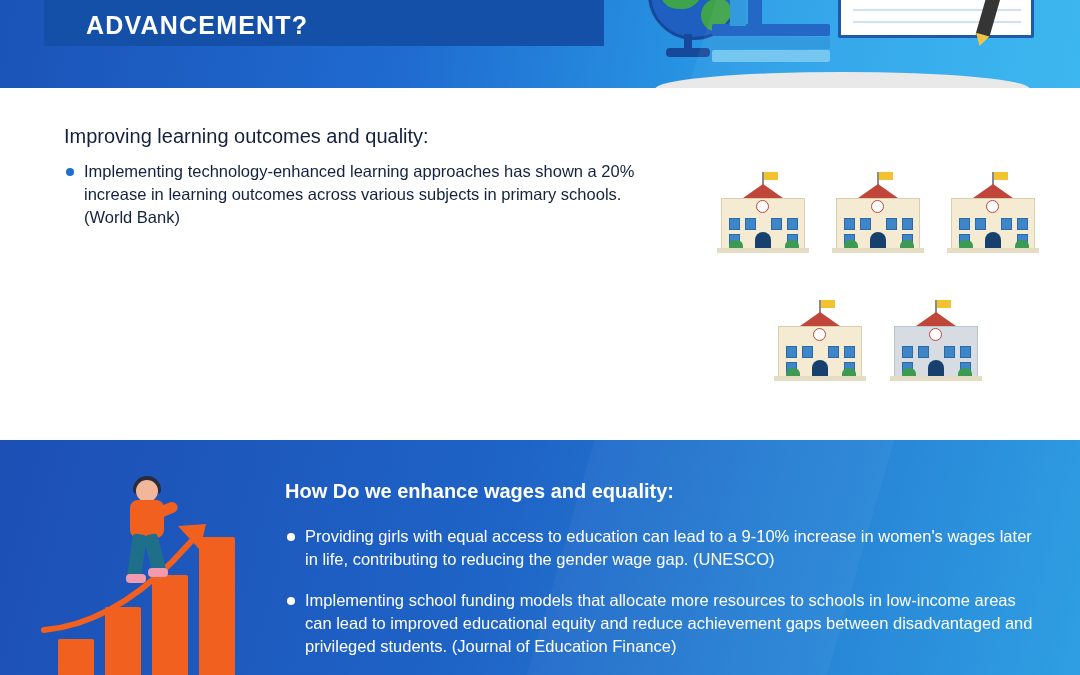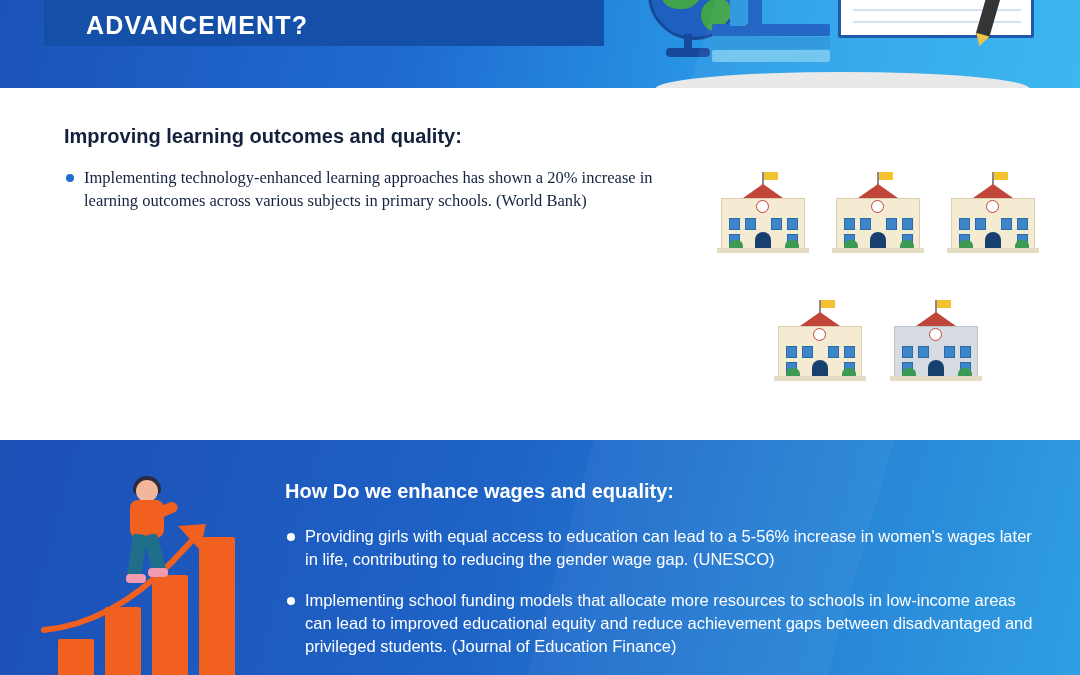--- a/index.html
+++ b/index.html
@@ -170,29 +170,28 @@
   .mid {
     position: absolute;
     left: 0; top: 88px;
     width: 1080px; height: 352px;
     background: #ffffff;
   }
   .mid-heading {
     position: absolute;
     left: 64px; top: 37px;
     font-size: 20px;
-    font-weight: bold;
+    font-weight: normal;
     color: #14213d;
   }
   .bullet-list {
     position: absolute;
-    left: 64px; top: 78px;
+    left: 64px; top: 72px;
     width: 610px;
     list-style: none;
-    font-family: Liberation Serif, serif;
   }
   .bullet-item {
     position: relative;
     padding-left: 20px;
     margin-bottom: 21px;
     font-size: 16.5px;
     line-height: 23px;
     color: #13223f;
   }
   .bullet-item .dot {
@@ -560,21 +559,21 @@
         <div class="p-shoe-a"></div>
         <div class="p-shoe-b"></div>
       </div>
     </div>
 
     <div class="bottom-heading">How Do we enhance wages and equality:</div>
 
     <ul class="bottom-list">
       <li class="b-item">
         <span class="dot"></span>
-        <span>Providing girls with equal access to education can lead to a 5-56% increase in women's wages later in life, contributing to reducing the gender wage gap. (UNESCO)</span>
+        <span>Providing girls with equal access to education can lead to a 9-10% increase in women's wages later in life, contributing to reducing the gender wage gap. (UNESCO)</span>
       </li>
       <li class="b-item">
         <span class="dot"></span>
         <span>Implementing school funding models that allocate more resources to schools in low-income areas can lead to improved educational equity and reduce achievement gaps between disadvantaged and privileged students. (Journal of Education Finance)</span>
       </li>
     </ul>
   </div>
 
 </div>
 

